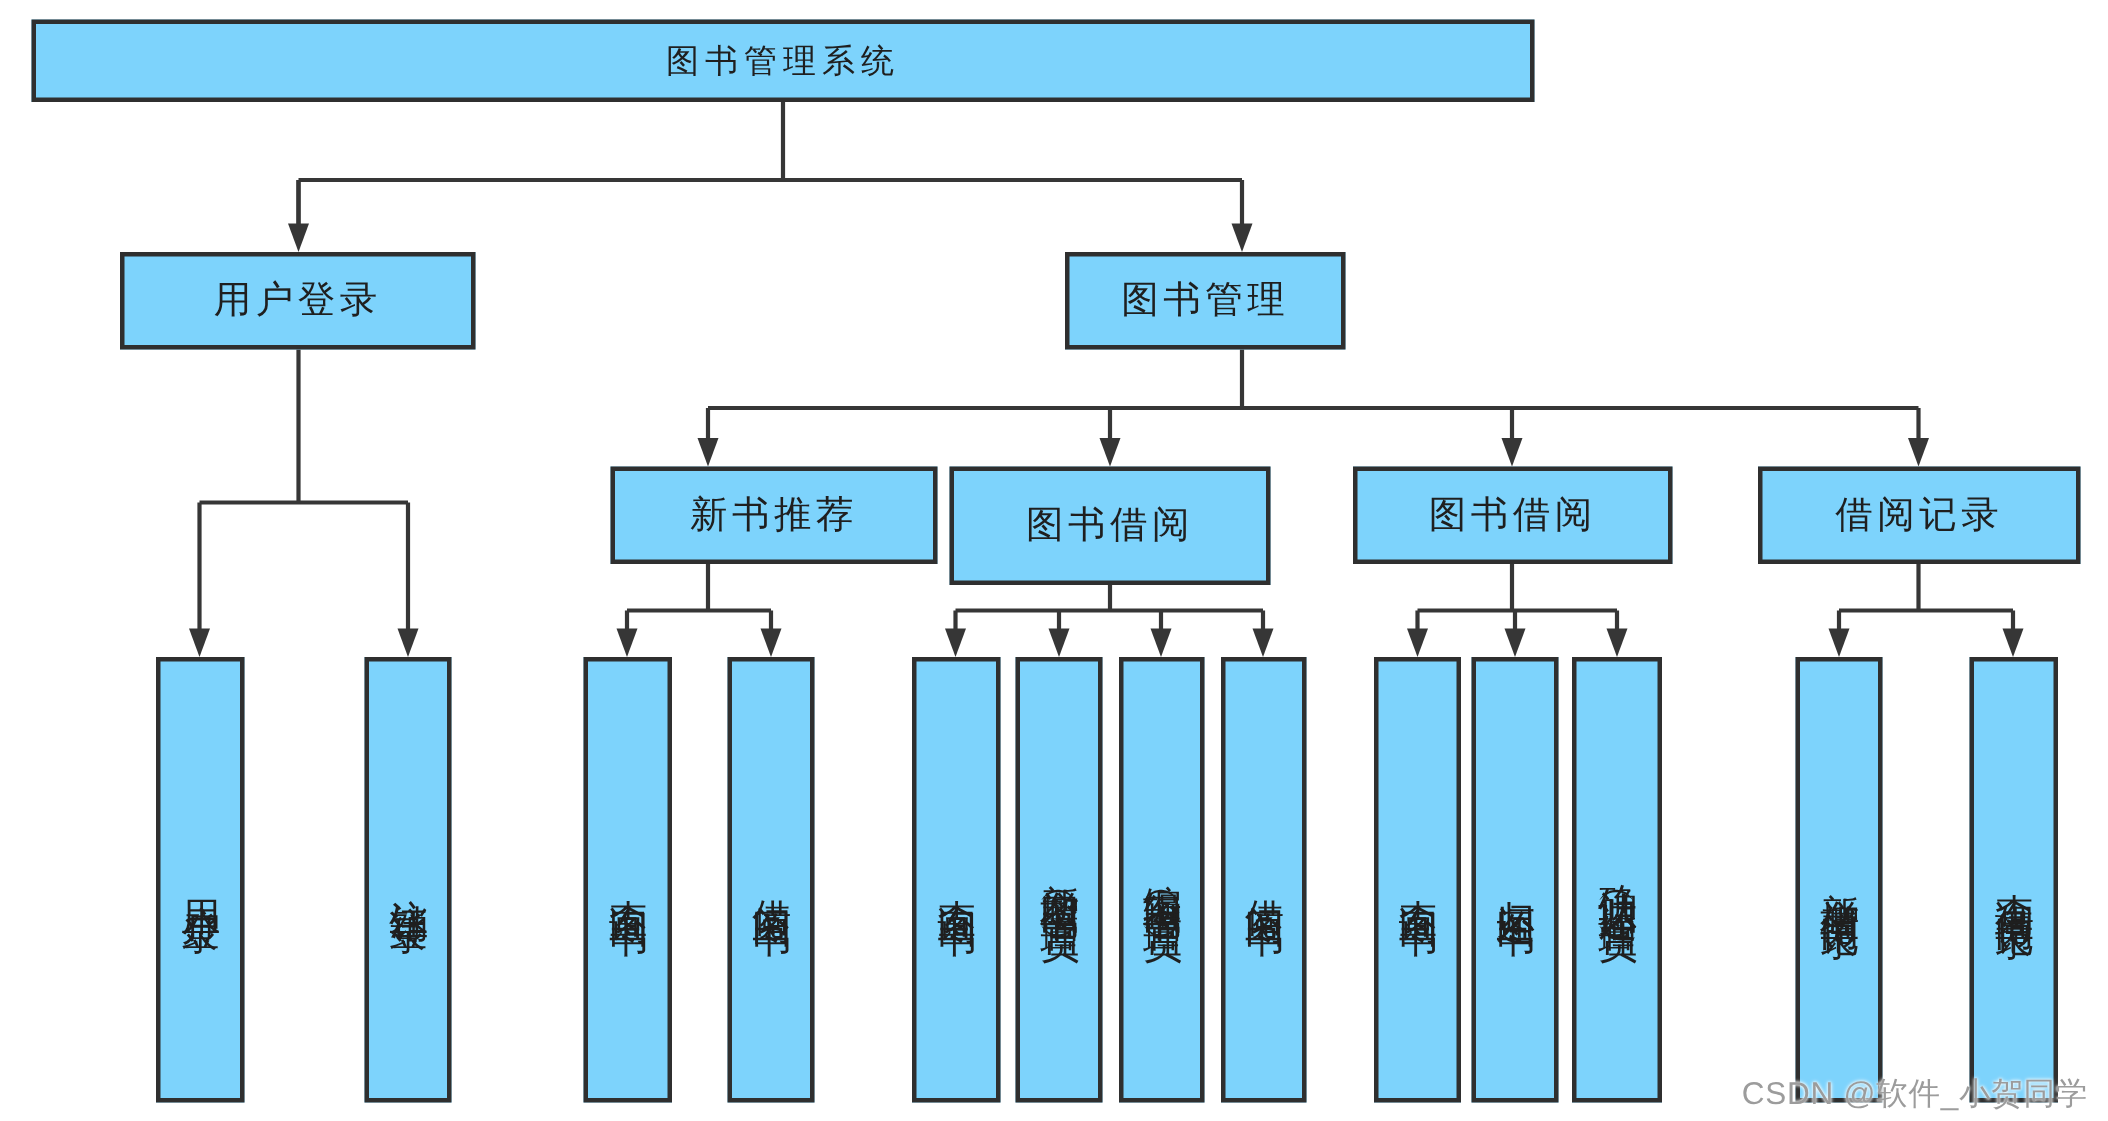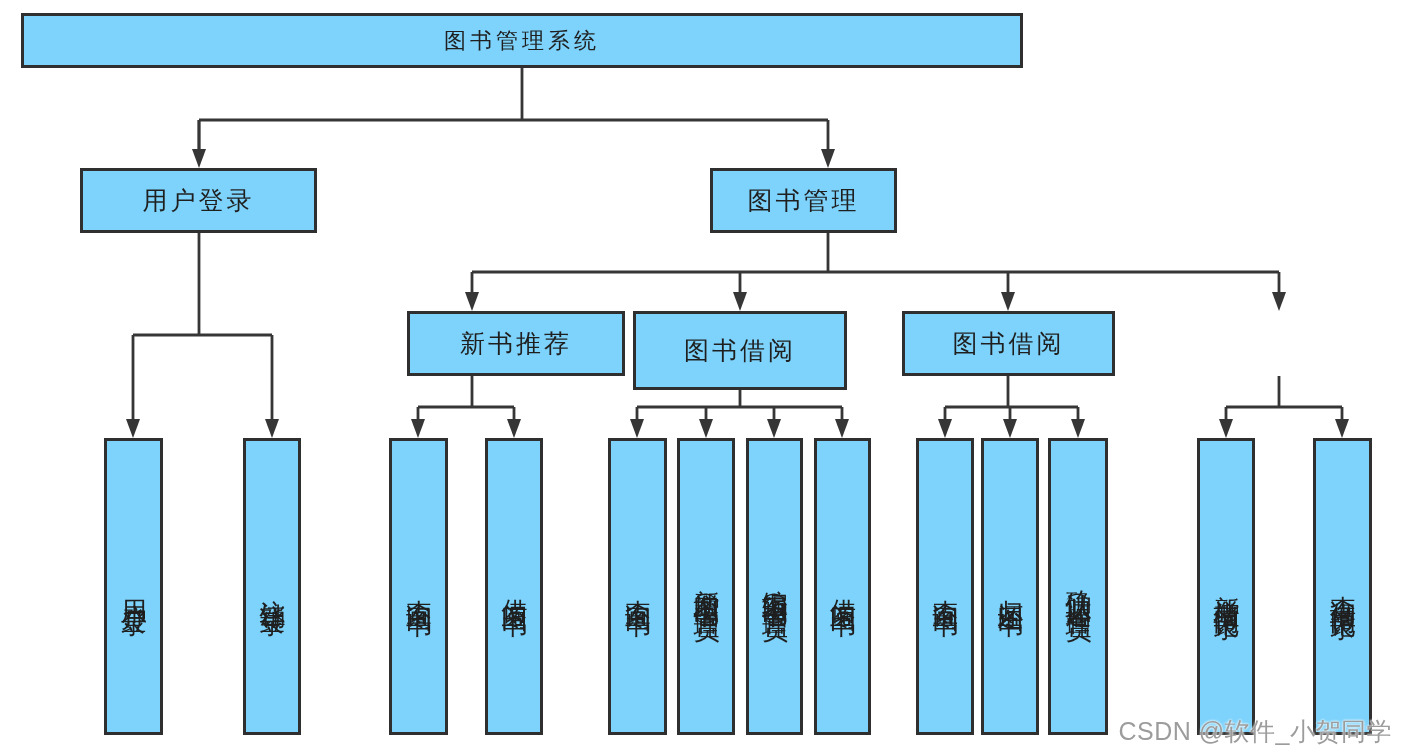--- a/index.html
+++ b/index.html
@@ -17,21 +17,21 @@
   }
   .root-box  { font-size:22px; letter-spacing:4px; }
   .hbox      { font-size:25px; letter-spacing:3px; }
   .vbox {
     writing-mode:vertical-rl; text-orientation:mixed;
     font-size:26px; letter-spacing:4px;
     border-width:3px;
   }
   .watermark {
     position:absolute; z-index:5; right:13px; top:715px;
-    font-size:25px; color:#9c9c9c; letter-spacing:0.5px; white-space:nowrap;
+    font-size:21px; color:#9c9c9c; letter-spacing:0.5px; white-space:nowrap;
     text-shadow:0 0 2px #ffffff, 0 0 3px #ffffff;
   }
 </style>
 </head>
 <body>
 
 <div class="canvas">
 
   <svg class="wires" width="1405" height="747" viewBox="0 0 1405 747">
     <g stroke="#363636" stroke-width="2.8" fill="none">
@@ -104,20 +104,21 @@
   </svg>
 
   <div class="box root-box" style="left:21px; top:13px; width:1002px; height:55px;">图书管理系统</div>
 
   <div class="box hbox" style="left:80px; top:168px; width:237px; height:65px;">用户登录</div>
   <div class="box hbox" style="left:710px; top:168px; width:187px; height:65px;">图书管理</div>
 
   <div class="box hbox" style="left:363px; top:311px; width:218px; height:65px;margin-left:44px;">新书推荐</div>
   <div class="box hbox" style="left:633px; top:311px; width:214px; height:79px;">图书借阅</div>
   <div class="box hbox" style="left:902px; top:311px; width:213px; height:65px;">图书借阅</div>
+  <div class="box hbox" style="left:1172px; top:311px; width:215px; height:65px;">借阅记录</div>
 
   <div class="box vbox" style="left:104px; top:438px; width:59px; height:297px;">用户登录</div>
   <div class="box vbox" style="left:243px; top:438px; width:58px; height:297px;">注销登录</div>
 
   <div class="box vbox" style="left:389px; top:438px; width:59px; height:297px;">查询图书</div>
   <div class="box vbox" style="left:485px; top:438px; width:58px; height:297px;">借阅图书</div>
 
   <div class="box vbox" style="left:608px; top:438px; width:59px; height:297px;">查询图书</div>
   <div class="box vbox" style="left:677px; top:438px; width:58px; height:297px;">新增图书（管理员）</div>
   <div class="box vbox" style="left:746px; top:438px; width:57px; height:297px;">编辑图书（管理员）</div>

